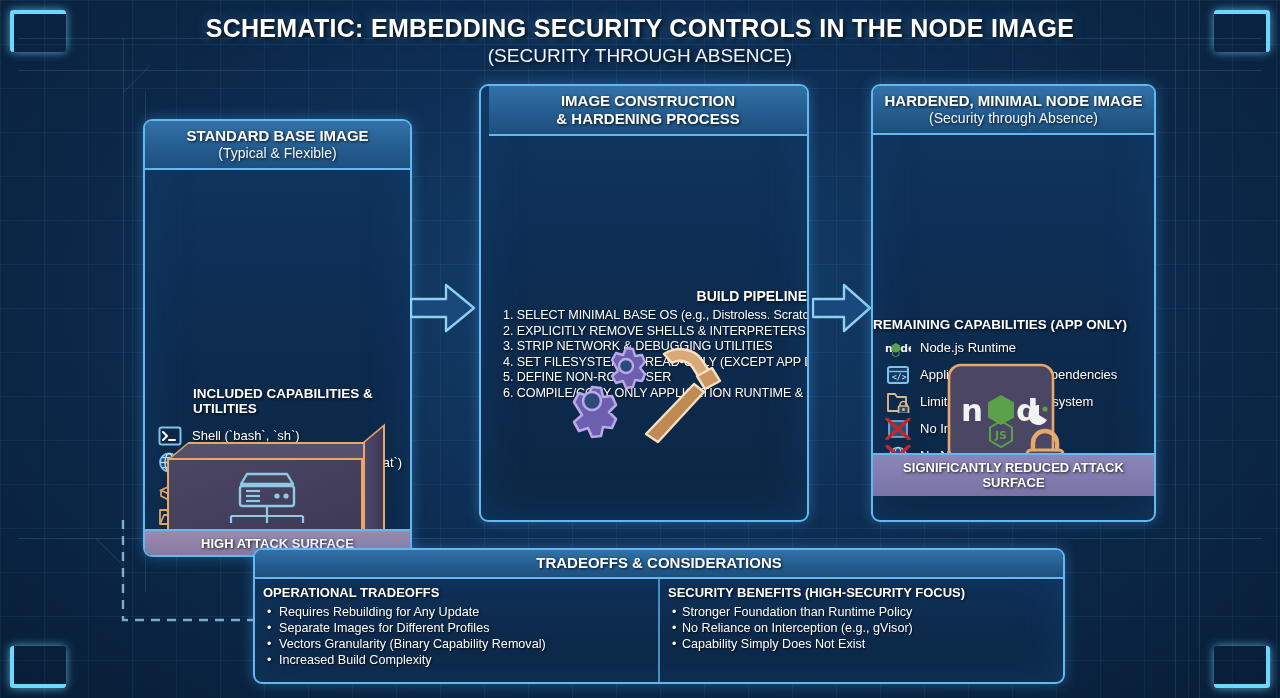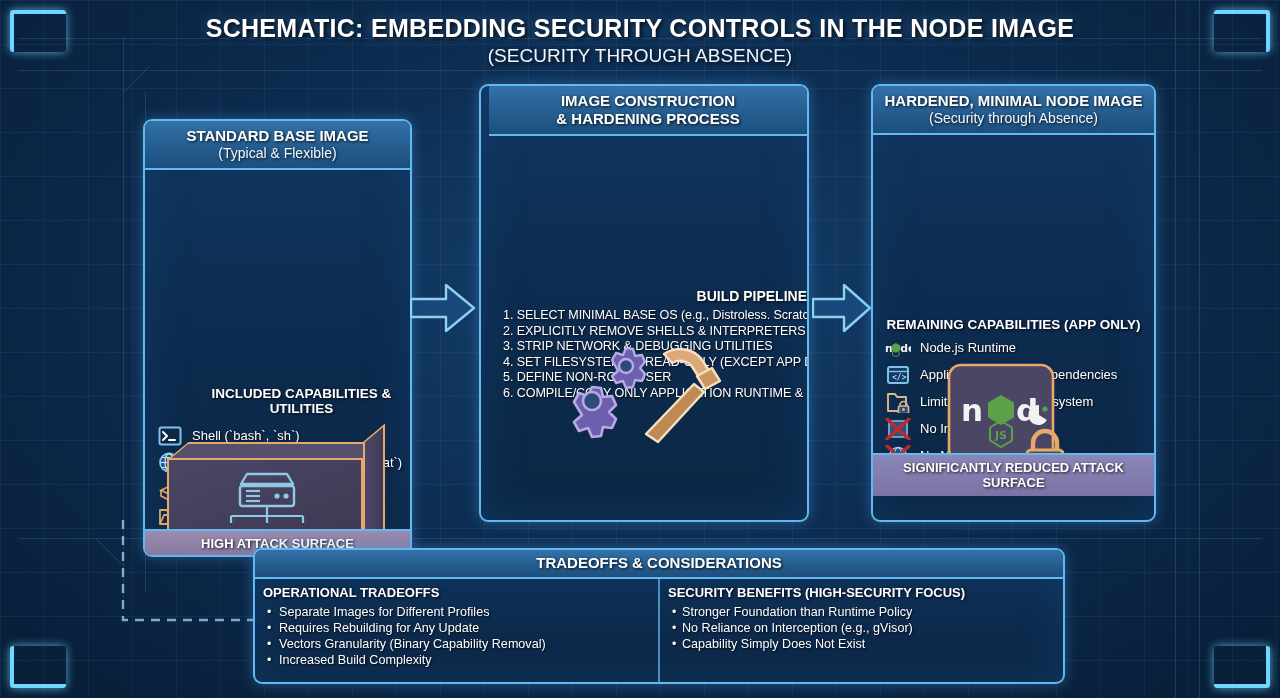--- a/index.html
+++ b/index.html
@@ -110,21 +110,21 @@
   }
   .box-side {
     position: absolute; left: 196px; top: 0px; width: 22px; height: 136px;
     background: linear-gradient(90deg, #4d486a 0%, #3d3954 100%);
     border: 2px solid #e8a86a;
     transform: skewY(-40deg); transform-origin: top left;
   }
 
   
   .section-title {
-    text-align: center; font-size: 13.5px; font-weight: bold; color: #ffffff;
+    font-size: 13.5px; font-weight: bold; color: #ffffff;
     text-shadow: 1px 1px 3px rgba(0,0,0,0.85);
   }
   .cap-list { list-style: none; margin-top: 6px; }
   .cap-item {
     display: flex; align-items: center; gap: 9px;
     padding: 2px 0 2px 12px; height: 27px;
   }
   .cap-ico { width: 26px; height: 24px; flex: none; display: flex; align-items: center; justify-content: center; }
   .cap-txt {
     font-size: 13px; color: #ffffff; white-space: nowrap;
@@ -480,22 +480,22 @@
   </svg>
 
   <div class="panel" id="panel-bottom">
     <div class="panel-head">
       <div class="h1">TRADEOFFS &amp; CONSIDERATIONS</div>
     </div>
     <div class="tradeoff-cols">
       <div class="tcol left">
         <h4>OPERATIONAL TRADEOFFS</h4>
         <ul>
+          <li>Requires Rebuilding for Any Update</li>
           <li>Separate Images for Different Profiles</li>
-          <li>Requires Rebuilding for Any Update</li>
           <li>Vectors Granularity (Binary Capability Removal)</li>
           <li>Increased Build Complexity</li>
         </ul>
       </div>
       <div class="tcol right">
         <h4>SECURITY BENEFITS (HIGH-SECURITY FOCUS)</h4>
         <ul>
           <li>Stronger Foundation than Runtime Policy</li>
           <li>No Reliance on Interception (e.g., gVisor)</li>
           <li>Capability Simply Does Not Exist</li>

